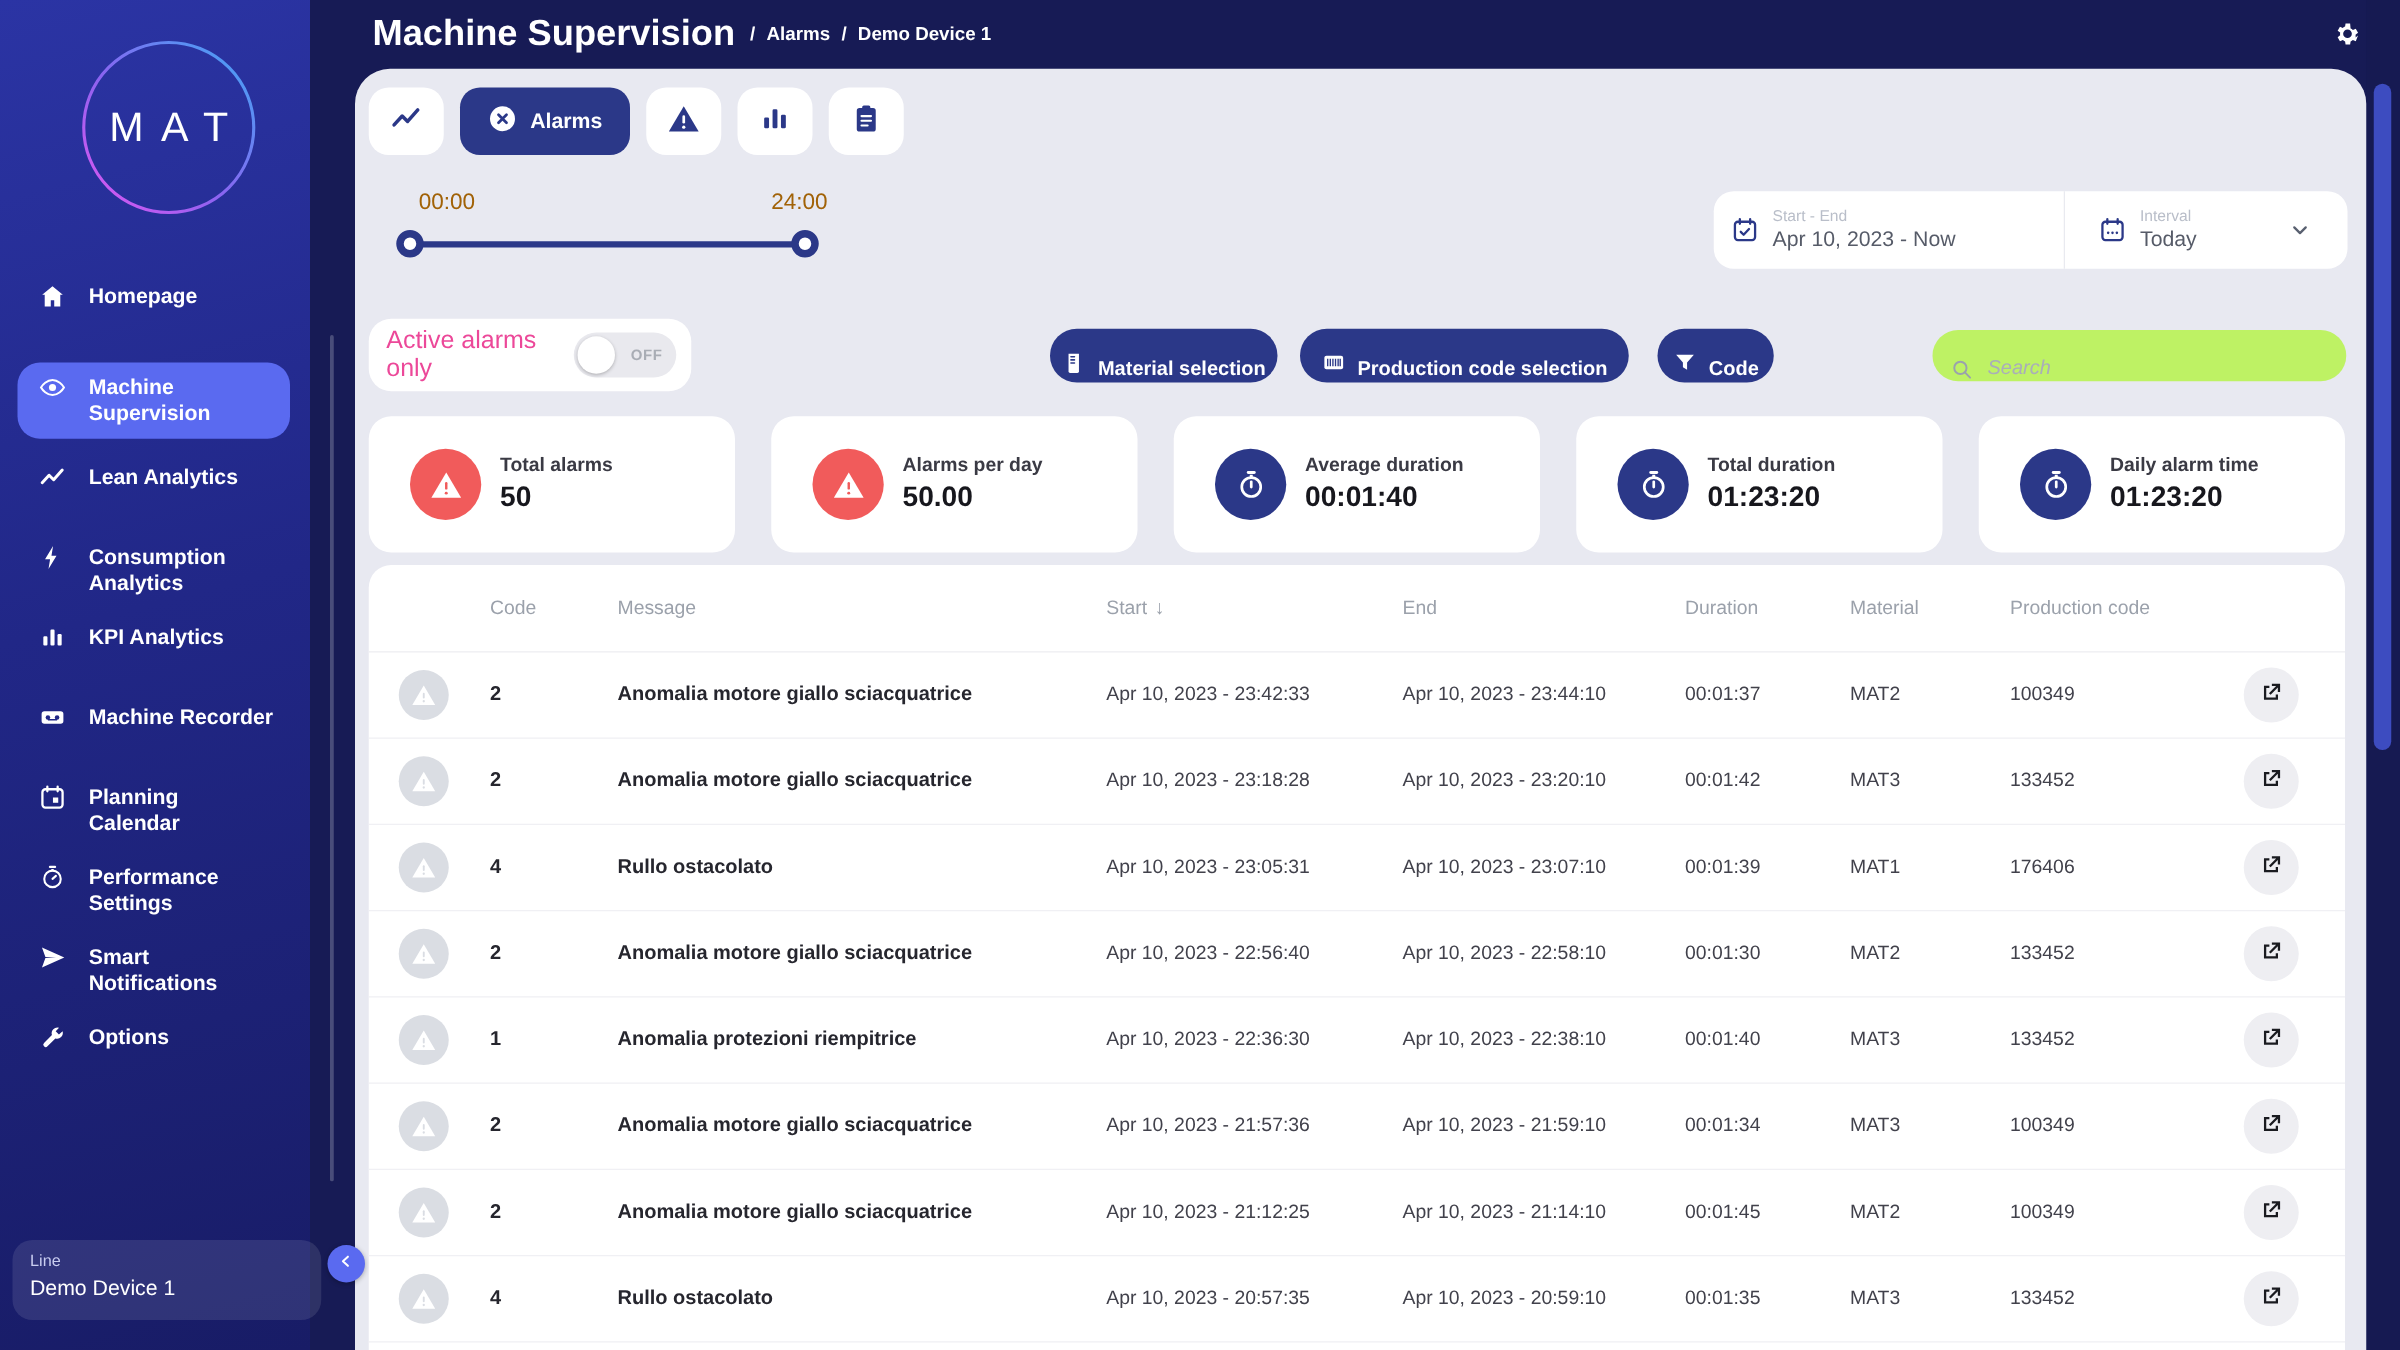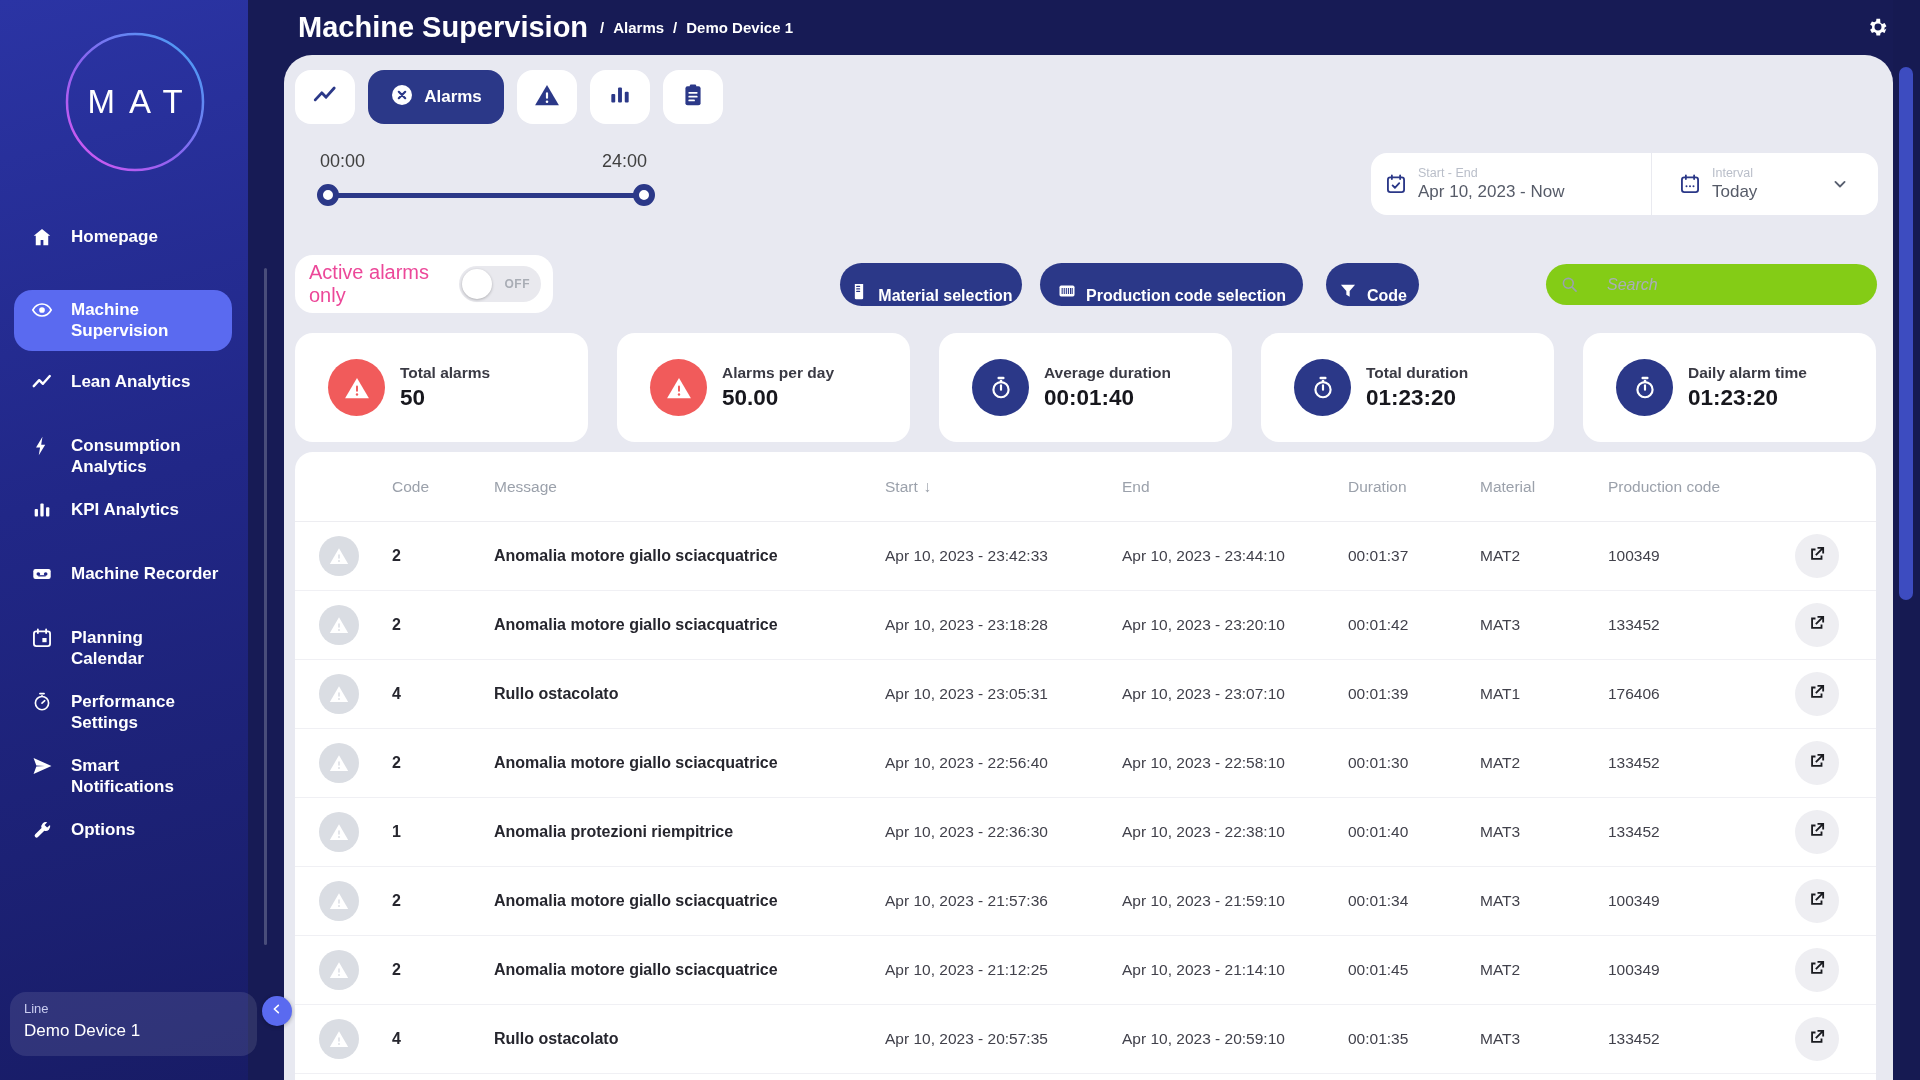--- a/index.html
+++ b/index.html
@@ -50,21 +50,21 @@
 
   
   .tabs{position:absolute;left:11px;top:15px;display:flex;gap:13px;}
   .tabbtn{height:54px;width:60px;background:#fff;border-radius:16px;display:flex;
           align-items:center;justify-content:center;color:#2b3888;cursor:pointer;}
   .tabbtn svg{width:26px;height:26px;}
   .tab-active{width:136px;background:#2b3888;color:#fff;gap:10px;font-size:17px;font-weight:700;}
   .tab-active svg{width:24px;height:24px;}
 
   
-  .slider-label{position:absolute;width:60px;text-align:left;top:96px;font-size:18px;color:#404040;}
+  .slider-label{position:absolute;width:60px;text-align:right;top:96px;font-size:18px;color:#a16207;}
   .slider-track{position:absolute;left:44px;top:138px;width:316px;height:5px;background:#2b3888;
                 border-radius:3px;cursor:pointer;}
   .slider-handle{position:absolute;top:-9px;width:22px;height:22px;border-radius:50%;
                  background:#fff;border:6px solid #2b3888;cursor:pointer;}
 
   
   .datecard{position:absolute;left:1087px;top:98px;width:507px;height:62px;background:#fff;
             border-radius:16px;display:flex;align-items:flex-end;}
   .datesec{display:flex;align-items:center;height:100%;cursor:pointer;}
   .datesec.left{width:281px;padding-left:14px;border-right:1px solid #e9eaf0;}
@@ -85,22 +85,22 @@
         box-shadow:0 1px 3px rgba(0,0,0,.25);}
   .togglestate{position:absolute;right:11px;top:11px;font-size:12px;font-weight:700;color:#a9adb5;
                letter-spacing:.5px;}
   .fbtn{position:absolute;top:208px;height:43px;border-radius:21.5px;background:#2b3888;border:none;
         color:#fff;font-family:inherit;font-size:16px;font-weight:700;display:flex;align-items:flex-end;
         justify-content:center;gap:9px;cursor:pointer;}
   .fbtn svg{width:20px;height:20px;}
   #btn-material{left:556px;width:182px;}
   #btn-production{left:756px;width:263px;}
   #btn-code{left:1042px;width:93px;}
-  .search{position:absolute;left:1262px;top:209px;width:331px;height:41px;background:#84cc16;
-          border-radius:20.5px;display:flex;align-items:center;padding-left:14px;gap:26px;}
+  .search{position:absolute;left:1262px;top:209px;width:331px;height:41px;background:#bef264;
+          border-radius:20.5px;display:flex;align-items:flex-end;padding-left:14px;gap:9px;}
   .search svg{width:19px;height:19px;color:#9aa2ad;flex:0 0 19px;}
   .search input{border:none;outline:none;background:transparent;font-family:inherit;font-size:16px;
                 color:#3a3f4c;width:260px;}
   .search input::placeholder{font-style:italic;color:#a9aeb9;}
 
   
   .stats{position:absolute;left:11px;top:278px;width:1581px;display:flex;gap:29px;}
   .stat{flex:1;height:109px;background:#fff;border-radius:18px;display:flex;align-items:center;
         padding-left:33px;gap:15px;}
   .sticon{width:57px;height:57px;border-radius:50%;display:flex;align-items:center;

